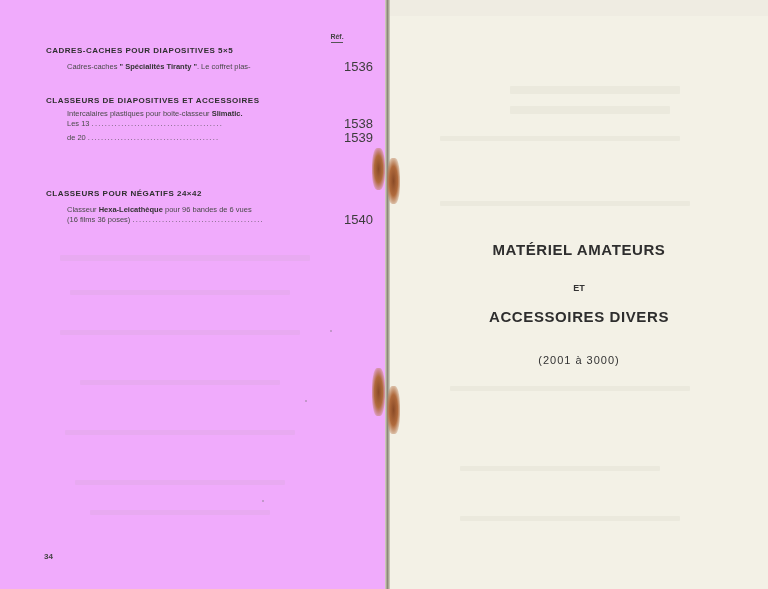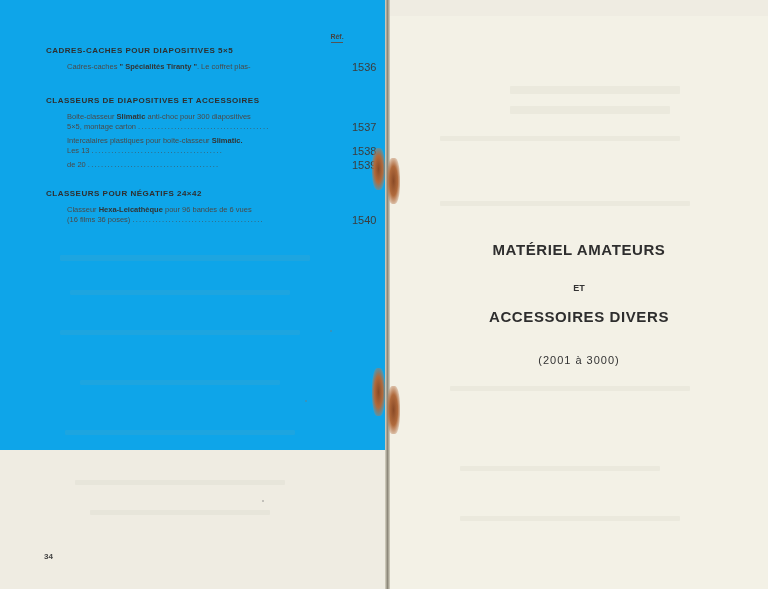--- a/index.html
+++ b/index.html
@@ -5,43 +5,43 @@
   html, body { margin: 0; padding: 0; }
   body {
     width: 768px; height: 589px; overflow: hidden;
     background: #efece2;
     font-family: "Liberation Sans", sans-serif;
     color: #3a3a3a;
     position: relative;
   }
   .spread { position: absolute; inset: 0; display: flex; }
   .page-left {
-    width: 385px; height: 450px; position: relative;
-    background: #0ea5e9;
+    width: 385px; height: 589px; position: relative;
+    background: #f0abfc;
   }
   .gutter {
     width: 5px; height: 589px;
     background: linear-gradient(90deg, #d9d5c5 0%, #8d887a 50%, #d6d2c3 100%);
   }
   .page-right {
     flex: 1; height: 589px; position: relative;
     background: #f3f1e6;
     margin-top: 16px;
   }
   .ghost { position: absolute; background: rgba(170,165,150,0.10); border-radius: 1px; }
   .ref-head {
     position: absolute; left: 325px; top: 33px; width: 24px;
     font-size: 7px; font-weight: bold; text-align: center; color: #444;
   }
   .ref-head .rule { display: block; width: 12px; height: 1px; background: #555; margin: 2px auto 0; }
   .section { position: absolute; left: 46px; width: 300px; }
   .section-title { font-size: 8px; font-weight: bold; letter-spacing: 0.5px; color: #2f2f2f; white-space: nowrap; }
   .item { position: relative; margin-left: 21px; margin-top: 4px; font-size: 7.5px; line-height: 10px; width: 258px; color: #4a4a4a; }
   .item b { color: #333; }
-  .item-ref { position: absolute; left: 285px; bottom: 0; font-size: 11px; color: #3c3c3c; }
+  .item-ref { position: absolute; left: 277px; bottom: 0; font-size: 13px; color: #3c3c3c; }
   .dots { letter-spacing: 1.2px; }
   .page-num { position: absolute; left: 44px; top: 552px; font-size: 8px; font-weight: bold; color: #444; }
   .title-block { position: absolute; left: 0; right: 0; text-align: center; }
   .title-main { font-size: 15px; font-weight: bold; letter-spacing: 0.6px; color: #2e2e2e; }
   .title-et { font-size: 9px; font-weight: bold; color: #333; }
   .title-range { font-size: 11px; color: #333; letter-spacing: 1px; }
   .stain { position: absolute; border-radius: 40%; background: radial-gradient(ellipse at center, #8a4a26 0%, #b06a3c 45%, rgba(190,130,90,0.35) 75%, rgba(0,0,0,0) 100%); }
   .speck { position: absolute; width: 2px; height: 2px; background: #777; border-radius: 50%; opacity: 0.5; }
 </style>
 </head>
@@ -66,25 +66,20 @@
     <div class="section" style="top:46px;">
       <div class="section-title">CADRES-CACHES POUR DIAPOSITIVES 5×5</div>
       <div class="item" style="margin-top:7px;">
         <div><span>Cadres-caches </span><b>" Spécialités Tiranty "</b><span>. Le coffret plas-</span></div>
         <span class="item-ref">1536</span>
       </div>
     </div>
 
     <div class="section" style="top:96px;">
       <div class="section-title">CLASSEURS DE DIAPOSITIVES ET ACCESSOIRES</div>
-      <div class="item" style="margin-top:7px;">
-        <div><span>Boite-classeur </span><b>Slimatic</b><span> anti-choc pour 300 diapositives</span></div>
-        <div><span>5×5, montage carton </span><span class="dots">........................................</span></div>
-        <span class="item-ref">1537</span>
-      </div>
       <div class="item">
         <div><span>Intercalaires plastiques pour boite-classeur </span><b>Slimatic.</b><span></span></div>
         <div><span>Les 13 </span><span class="dots">........................................</span></div>
         <span class="item-ref">1538</span>
       </div>
       <div class="item">
         <div><span>de 20 </span><span class="dots">........................................</span></div>
         <span class="item-ref">1539</span>
       </div>
     </div>

